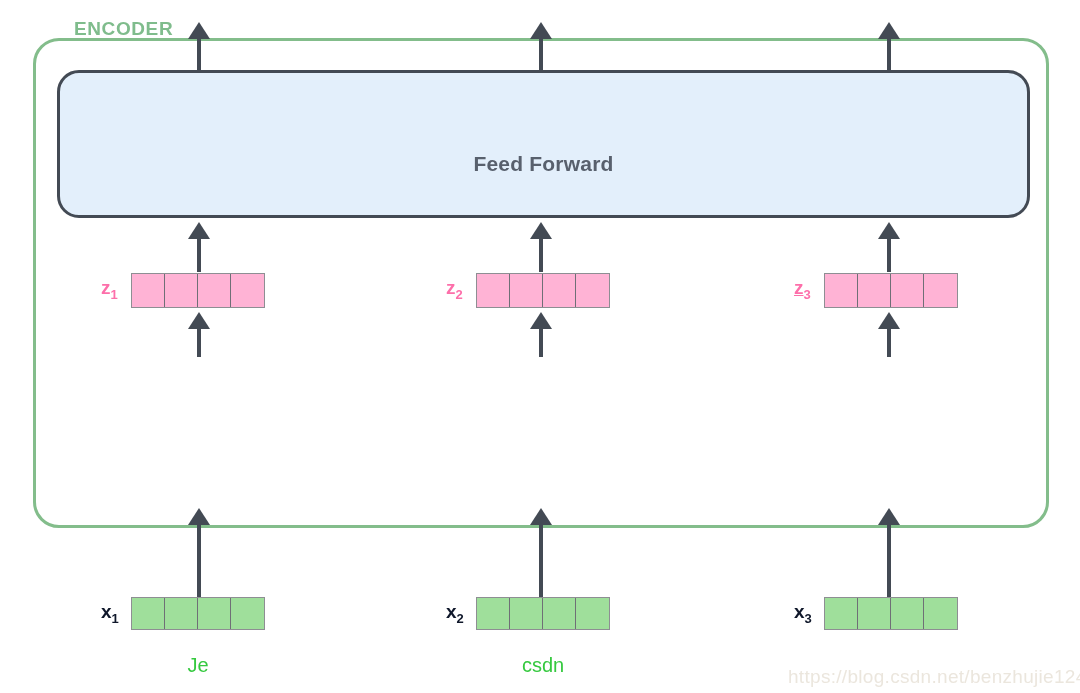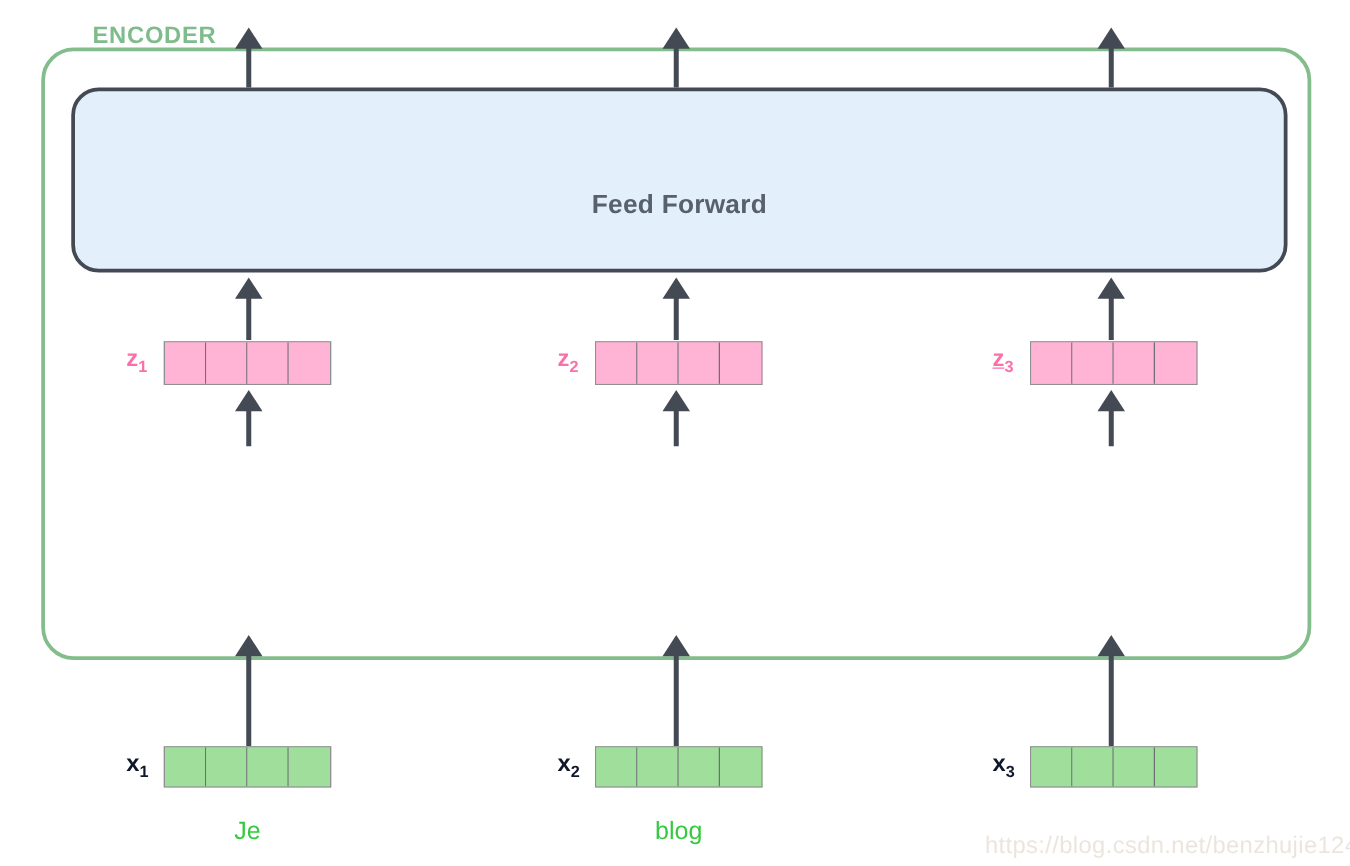--- a/index.html
+++ b/index.html
@@ -268,21 +268,21 @@
 
   <div class="vec-label label-x" style="left:446px; top:601px;">
     <span>x</span><sub>2</sub>
   </div>
   <div class="vector vec-x" style="left:476px; top:597px;">
     <div class="cell"></div>
     <div class="cell"></div>
     <div class="cell"></div>
     <div class="cell"></div>
   </div>
-  <div class="word" style="left:463px; top:654px; width:160px;">blog</div>
+  <div class="word" style="left:463px; top:654px; width:160px;">csdn</div>
 
   <div class="vec-label label-x" style="left:794px; top:601px;">
     <span>x</span><sub>3</sub>
   </div>
   <div class="vector vec-x" style="left:824px; top:597px;">
     <div class="cell"></div>
     <div class="cell"></div>
     <div class="cell"></div>
     <div class="cell"></div>
   </div>

